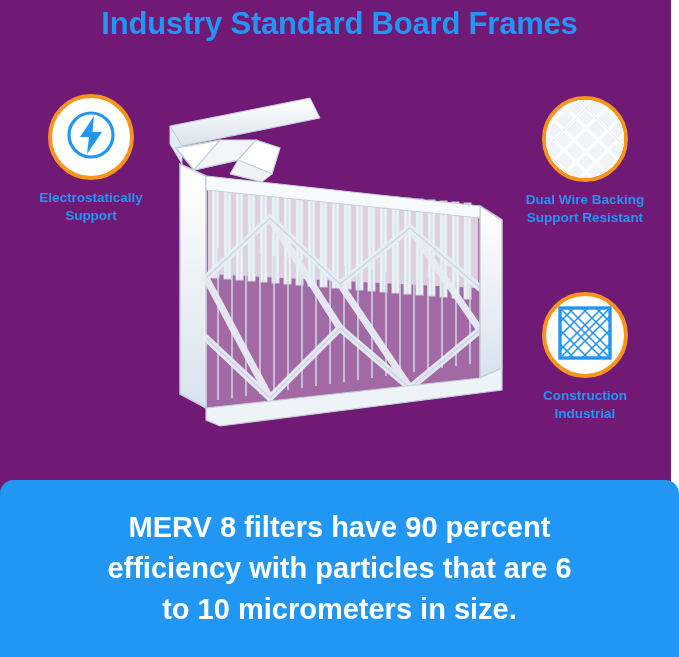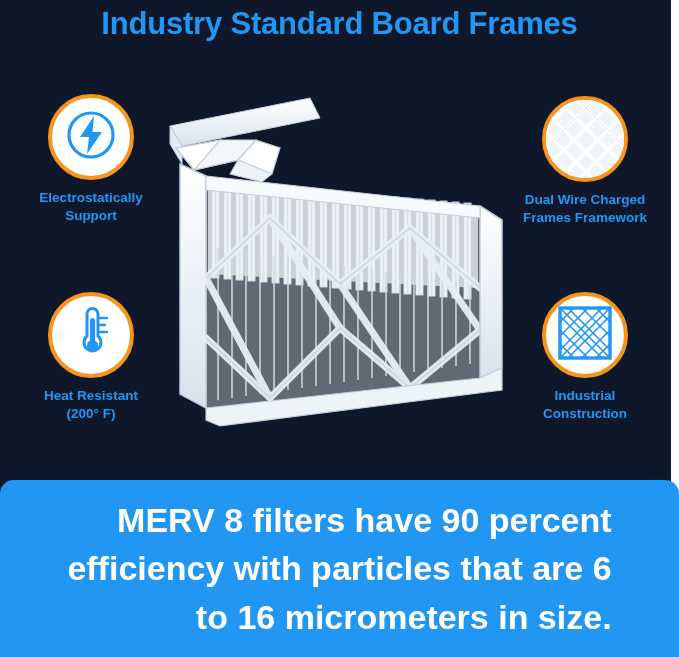--- a/index.html
+++ b/index.html
@@ -12,21 +12,21 @@
     height: 657px;
     font-family: "Liberation Sans", sans-serif;
     overflow: hidden;
     position: relative;
   }
 
   .infographic {
     position: relative;
     width: 671px;
     height: 657px;
-    background: #0f172a;
+    background: #701a75;
   }
 
   
   .title {
     position: absolute;
     top: 6px;
     left: 0;
     width: 679px;
     text-align: center;
     font-size: 31px;
@@ -115,23 +115,23 @@
     height: 177px;
     background: #2196f3;
     border-top-left-radius: 14px;
     border-top-right-radius: 14px;
     display: flex;
     align-items: center;
     justify-content: center;
   }
   .banner-text {
     color: #ffffff;
-    font-size: 34px;
+    font-size: 29px;
     font-weight: bold;
-    text-align: right;
+    text-align: center;
     line-height: 1.42;
     padding: 0 30px;
   }
 </style>
 </head>
 <body>
 
 <div class="infographic">
 
   <div class="title">Industry Standard Board Frames</div>
@@ -241,40 +241,20 @@
           <path d="M27 7 L13 28 L22 28 L20 45 L35 23 L25.5 23 Z" fill="#2196f3"></path>
         </svg>
       </span>
     </div>
     <div class="label">
       <div>Electrostatically</div>
       <div>Support</div>
     </div>
   </div>
 
-  <div class="feature" id="feature-heat">
-    <div class="circle">
-      <span class="therm-wrap">
-        <svg width="44" height="54" viewBox="0 0 44 54" xmlns="http://www.w3.org/2000/svg">
-          <path d="M18 8 a5.5 5.5 0 0 1 11 0 v22 a8.5 8.5 0 1 1 -11 0 Z" fill="none" stroke="#2196f3" stroke-width="3"></path>
-          <rect x="21" y="12" width="5" height="25" rx="2.5" fill="#2196f3"></rect>
-          <circle cx="23.5" cy="39.5" r="5.5" fill="#2196f3"></circle>
-          <g stroke="#2196f3" stroke-width="2.4" stroke-linecap="round">
-            <path d="M31 12 L38 12"></path>
-            <path d="M31 19 L36 19"></path>
-            <path d="M31 26 L38 26"></path>
-          </g>
-        </svg>
-      </span>
-    </div>
-    <div class="label">
-      <div>Heat Resistant</div>
-      <div>(200° F)</div>
-    </div>
-  </div>
 
   <div class="feature" id="feature-dualwire">
     <div class="circle">
       <span class="mesh-photo">
         <svg width="80" height="80" viewBox="0 0 80 80" xmlns="http://www.w3.org/2000/svg">
           <rect x="0" y="0" width="80" height="80" fill="#f0f4f8"></rect>
           <g stroke="#ffffff" stroke-width="3.2" fill="none" opacity="0.95">
             <path d="M-10 18 L18 -10"></path>
               <path d="M-10 38 L38 -10"></path>
               <path d="M-10 58 L58 -10"></path>
@@ -295,22 +275,22 @@
           <g stroke="#c9d6e3" stroke-width="0.8" fill="none" opacity="0.8">
             <path d="M-10 18 L18 -10"></path>
               <path d="M-10 58 L58 -10"></path>
             <path d="M-10 42 L38 90"></path>
               <path d="M22 -10 L90 58"></path>
           </g>
         </svg>
       </span>
     </div>
     <div class="label">
-      <div>Dual Wire Charged</div>
-      <div>Frames Framework</div>
+      <div>Dual Wire Backing</div>
+      <div>Support Resistant</div>
     </div>
   </div>
 
   <div class="feature" id="feature-industrial">
     <div class="circle">
       <span class="grid-icon">
         <svg width="56" height="56" viewBox="0 0 56 56" xmlns="http://www.w3.org/2000/svg">
           <rect x="3" y="3" width="50" height="50" fill="none" stroke="#2196f3" stroke-width="3.4"></rect>
           <g stroke="#2196f3" stroke-width="1.6" fill="none">
             <path d="M3 17 L17 3"></path>
@@ -325,26 +305,26 @@
               <path d="M3 11 L45 53"></path>
             <path d="M3 3 L53 53"></path>
               <path d="M11 3 L53 45"></path>
               <path d="M25 3 L53 31"></path>
             <path d="M39 3 L53 17"></path>
           </g>
         </svg>
       </span>
     </div>
     <div class="label">
+      <div>Construction</div>
       <div>Industrial</div>
-      <div>Construction</div>
     </div>
   </div>
 
   <div class="banner">
     <div class="banner-text">
       <div>MERV 8 filters have 90 percent</div>
       <div>efficiency with particles that are 6</div>
-      <div>to 16 micrometers in size.</div>
+      <div>to 10 micrometers in size.</div>
     </div>
   </div>
 
 </div>
 
 </body></html>

